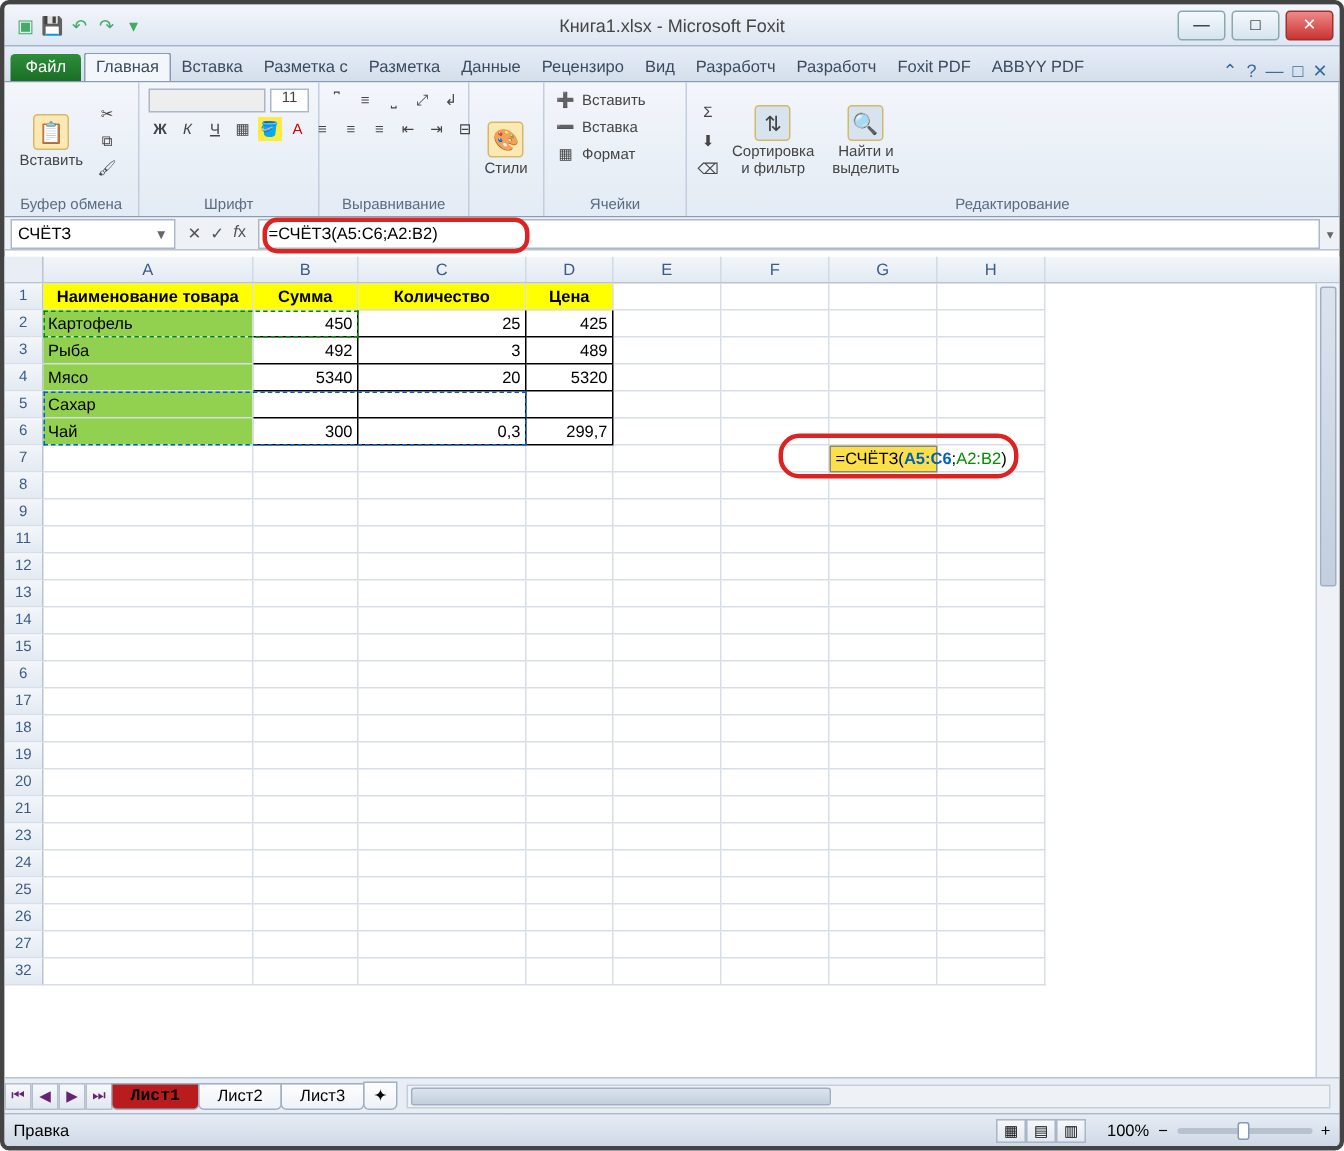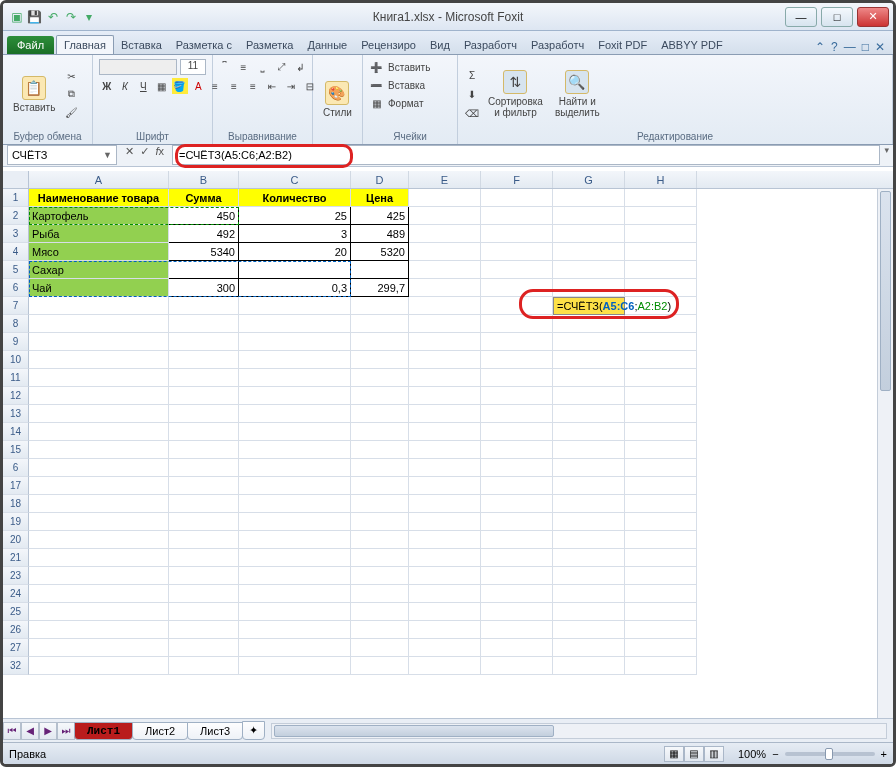--- a/index.html
+++ b/index.html
@@ -27,21 +27,21 @@
 .rgroup .glabel { text-align:center; font-size:10px; color:#5a6c82; padding-top:2px; }
 .rgroup .gbody { flex:1; display:flex; align-items:center; gap:4px; }
 .bigbtn { display:flex; flex-direction:column; align-items:center; gap:2px; padding:2px 4px; }
 .bigbtn .ic { width:24px; height:24px; background:#fbe8b3; border:1px solid #d4b968; border-radius:3px; display:flex; align-items:center; justify-content:center; font-size:14px; }
 .smicons { display:flex; flex-direction:column; gap:2px; }
 .smrow { display:flex; gap:3px; align-items:center; }
 .smrow span, .smrow select { font-size:10px; }
 .sm { width:16px; height:16px; display:inline-flex; align-items:center; justify-content:center; border:1px solid transparent; }
 
 
-.fbar { height: 22px; display:flex; align-items:flex-start; border-bottom:1px solid #b8c4d4; background:#eef2f7; }
+.fbar { height: 22px; display:flex; align-items:center; border-bottom:1px solid #b8c4d4; background:#eef2f7; }
 .namebox { width:110px; height:20px; border:1px solid #abb7c6; background:#fff; font-size:11px; padding:0 4px; display:flex; align-items:center; margin-left:4px; }
 .namebox .dd { margin-left:auto; color:#666; font-size:9px; }
 .fxicons { display:flex; gap:6px; padding:0 8px; color:#555; font-size:11px; }
 .formula-input { flex:1; height:20px; border:1px solid #abb7c6; background:#fff; font-size:11px; padding:0 6px; display:flex; align-items:center; position:relative; }
 .formula-highlight { position:absolute; left:2px; top:-2px; border:3px solid #d22; border-radius:10px; padding: 2px 10px; background:transparent; pointer-events:none; height:24px; width:178px; }
 
 
 .gridwrap { position:absolute; top:168px; left:0; right:0; bottom:46px; overflow:hidden; background:#fff; }
 .colheads { display:flex; height:18px; background:linear-gradient(#f3f6fa,#e3eaf2); border-bottom:1px solid #b8c4d4; font-size:11px; }
 .corner { width:26px; border-right:1px solid #b8c4d4; background:#e9eef5; }
@@ -378,31 +378,20 @@
         <div class="cell wA"></div>
         <div class="cell wB"></div>
         <div class="cell wC"></div>
         <div class="cell wD"></div>
         <div class="cell wE"></div>
         <div class="cell wF"></div>
         <div class="cell wG"></div>
         <div class="cell wH"></div>
       </div>
       <div class="row">
-        <div class="rh">10</div>
-        <div class="cell wA"></div>
-        <div class="cell wB"></div>
-        <div class="cell wC"></div>
-        <div class="cell wD"></div>
-        <div class="cell wE"></div>
-        <div class="cell wF"></div>
-        <div class="cell wG"></div>
-        <div class="cell wH"></div>
-      </div>
-      <div class="row">
         <div class="rh">11</div>
         <div class="cell wA"></div>
         <div class="cell wB"></div>
         <div class="cell wC"></div>
         <div class="cell wD"></div>
         <div class="cell wE"></div>
         <div class="cell wF"></div>
         <div class="cell wG"></div>
         <div class="cell wH"></div>
       </div>

